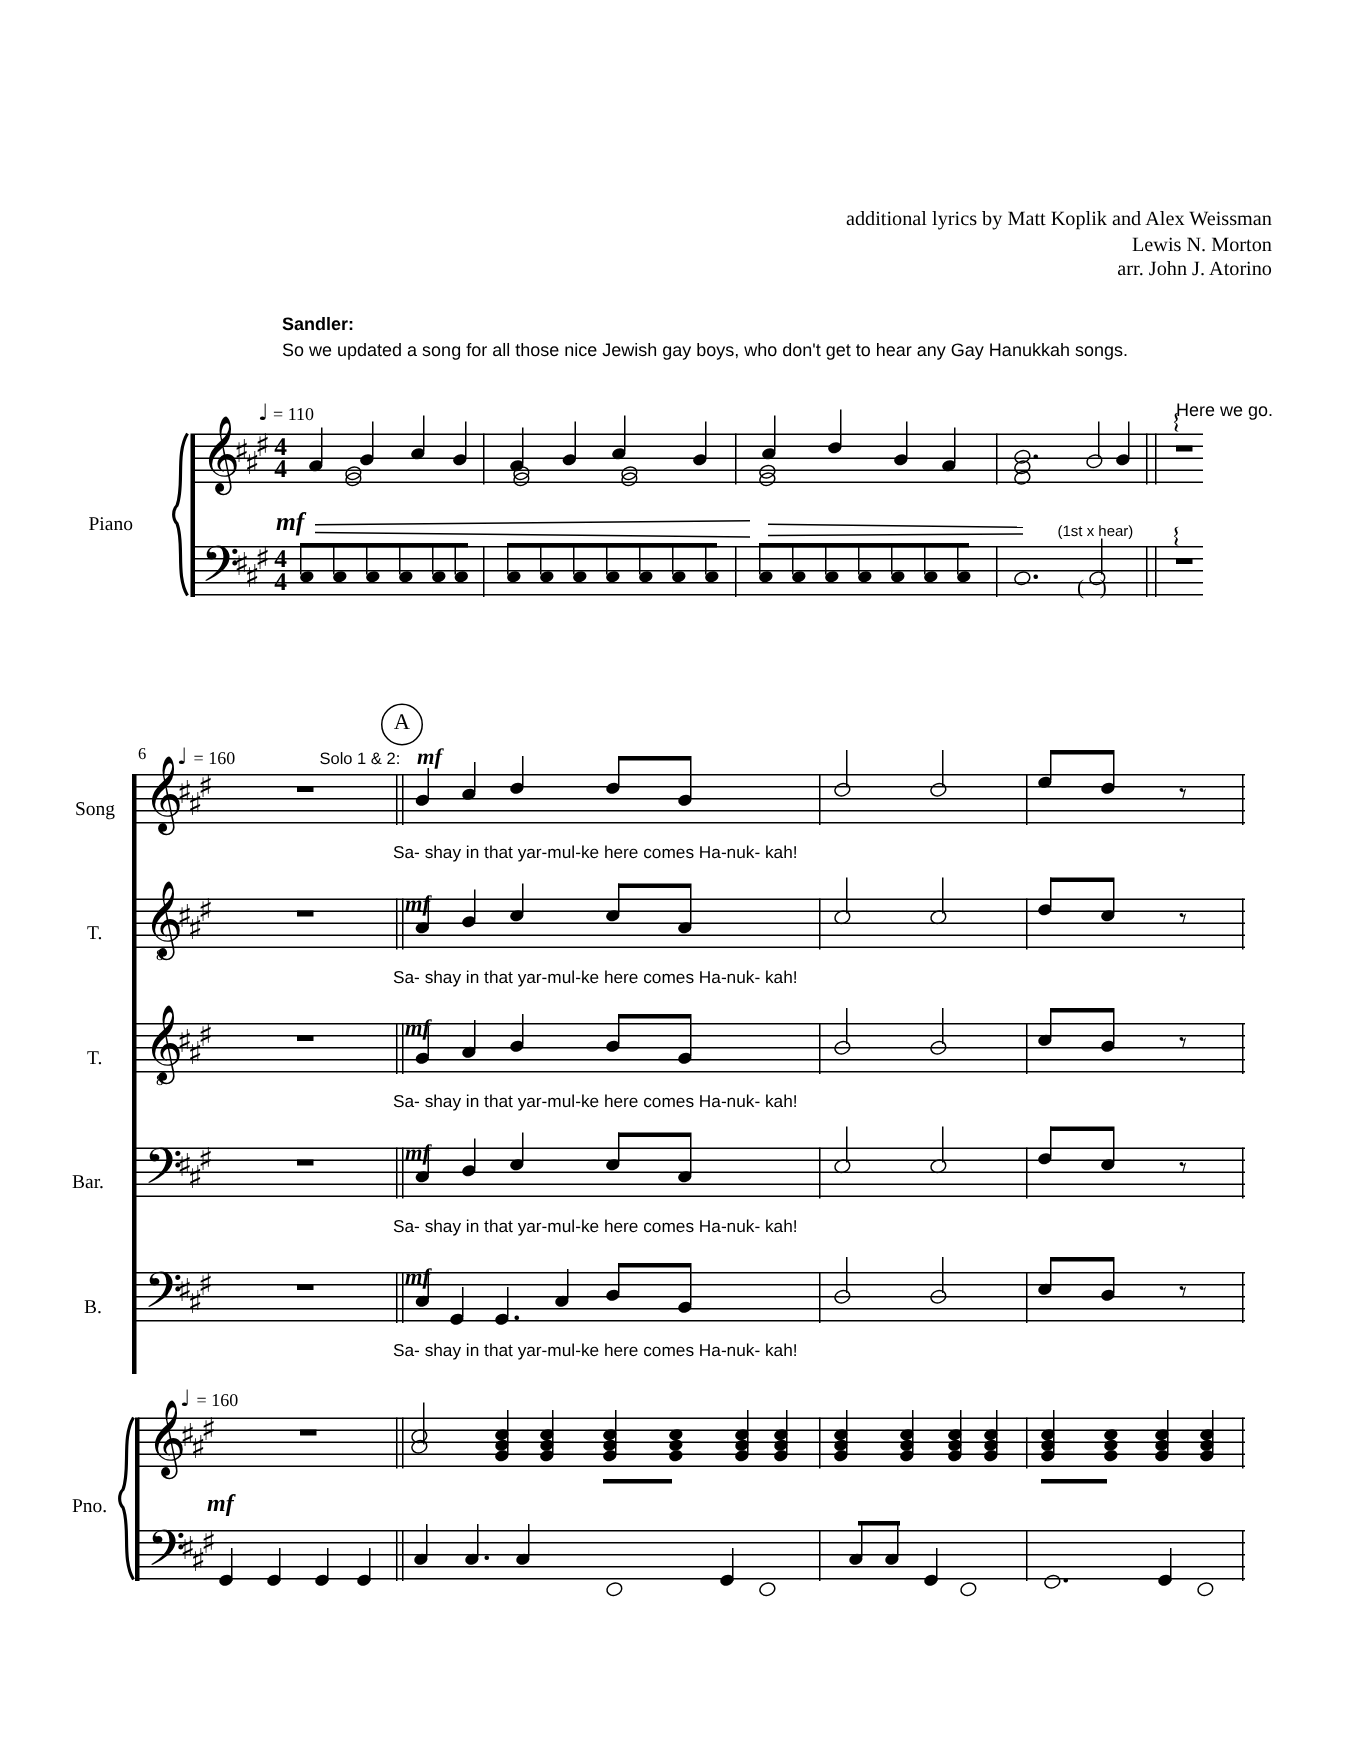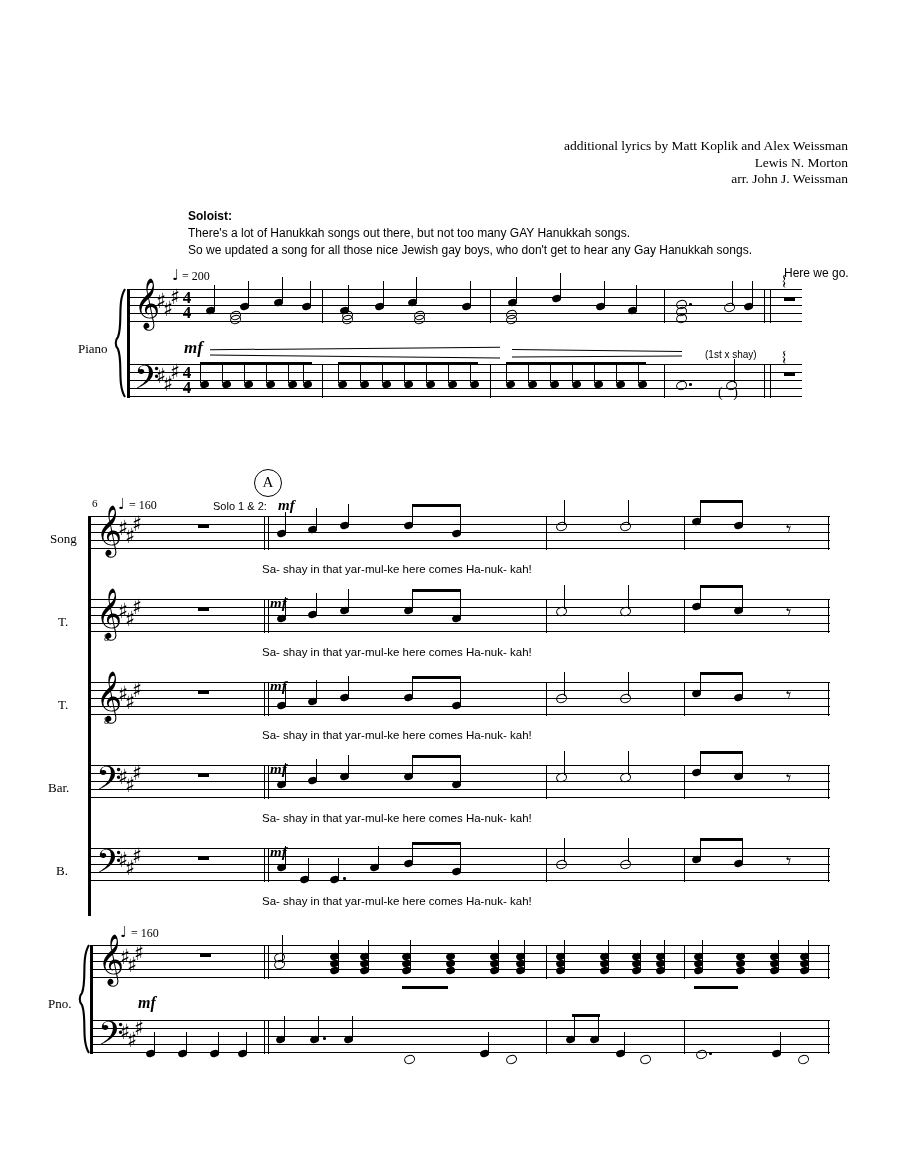--- a/index.html
+++ b/index.html
@@ -184,33 +184,32 @@
 </style>
 </head>
 <body>
 
 <div class="page">
 
 
   <div class="credits">
     <div>additional lyrics by Matt Koplik and Alex Weissman</div>
     <div>Lewis N. Morton</div>
-    <div>arr. John J. Weissman</div>
+    <div>arr. John J. Atorino</div>
   </div>
 
   <div class="spoken">
-    <div class="hdr">Soloist:</div>
-    <div>There's a lot of Hanukkah songs out there, but not too many GAY Hanukkah songs.</div>
+    <div class="hdr">Sandler:</div>
     <div>So we updated a song for all those nice Jewish gay boys, who don't get to hear any Gay Hanukkah songs.</div>
   </div>
   <div class="hereWeGo">Here we go.</div>
 
   <div class="sys" style="top:0;left:0;width:900px;height:420px;">
 
-    <div class="instr" style="top:341px;left:78px;text-align:center;">Piano</div>
+    <div class="instr" style="top:341px;left:59px;text-align:center;">Piano</div>
 
     <svg class="brace" style="top:288px;left:112px;width:16px;height:110px;" viewBox="0 0 16 110">
       <path d="M13,1 C5,14 11,36 6,49 C3,52 3,58 6,61 C11,74 5,96 13,109" fill="none" stroke="#000" stroke-width="2.1"></path>
     </svg>
 
     <div class="thickbar" style="top:289px;left:127px;height:109px;"></div>
 
     <div class="staff" style="top:289px;left:130px;width:672px;height:34px;">
       <div class="ln" style="top:0px;"></div>
       <div class="ln" style="top:8px;"></div>
@@ -240,30 +239,30 @@
     <div class="timesig" style="top:290px;left:180px;width:14px;">
       <div>4</div>
       <div>4</div>
     </div>
     <div class="timesig" style="top:365px;left:180px;width:14px;">
       <div>4</div>
       <div>4</div>
     </div>
 
     <div class="glyph" style="top:268px;left:172px;font-size:15px;">♩</div>
-    <div class="tempo" style="top:269px;left:182px;">= 200</div>
+    <div class="tempo" style="top:269px;left:182px;">= 110</div>
 
     <div class="ital" style="top:338px;left:184px;font-size:17px;">mf</div>
 
     <div class="hairpin" style="top:348px;left:210px;width:290px;transform:rotate(-0.5deg);"></div>
     <div class="hairpin" style="top:356px;left:210px;width:290px;transform:rotate(0.6deg);"></div>
     <div class="hairpin" style="top:350px;left:512px;width:170px;transform:rotate(0.7deg);"></div>
     <div class="hairpin" style="top:356px;left:512px;width:170px;transform:rotate(-0.3deg);"></div>
 
-    <div class="txt" style="top:349px;left:705px;font-size:10px;">(1st x shay)</div>
+    <div class="txt" style="top:349px;left:705px;font-size:10px;">(1st x hear)</div>
 
     <div class="barline" style="top:289px;left:322px;height:34px;"></div>
     <div class="barline" style="top:364px;left:322px;height:34px;"></div>
     <div class="barline" style="top:289px;left:490px;height:34px;"></div>
     <div class="barline" style="top:364px;left:490px;height:34px;"></div>
     <div class="barline" style="top:289px;left:664px;height:34px;"></div>
     <div class="barline" style="top:364px;left:664px;height:34px;"></div>
     <div class="barline" style="top:289px;left:764px;height:34px;"></div>
     <div class="barline" style="top:364px;left:764px;height:34px;"></div>
     <div class="barline" style="top:289px;left:770px;height:34px;"></div>

